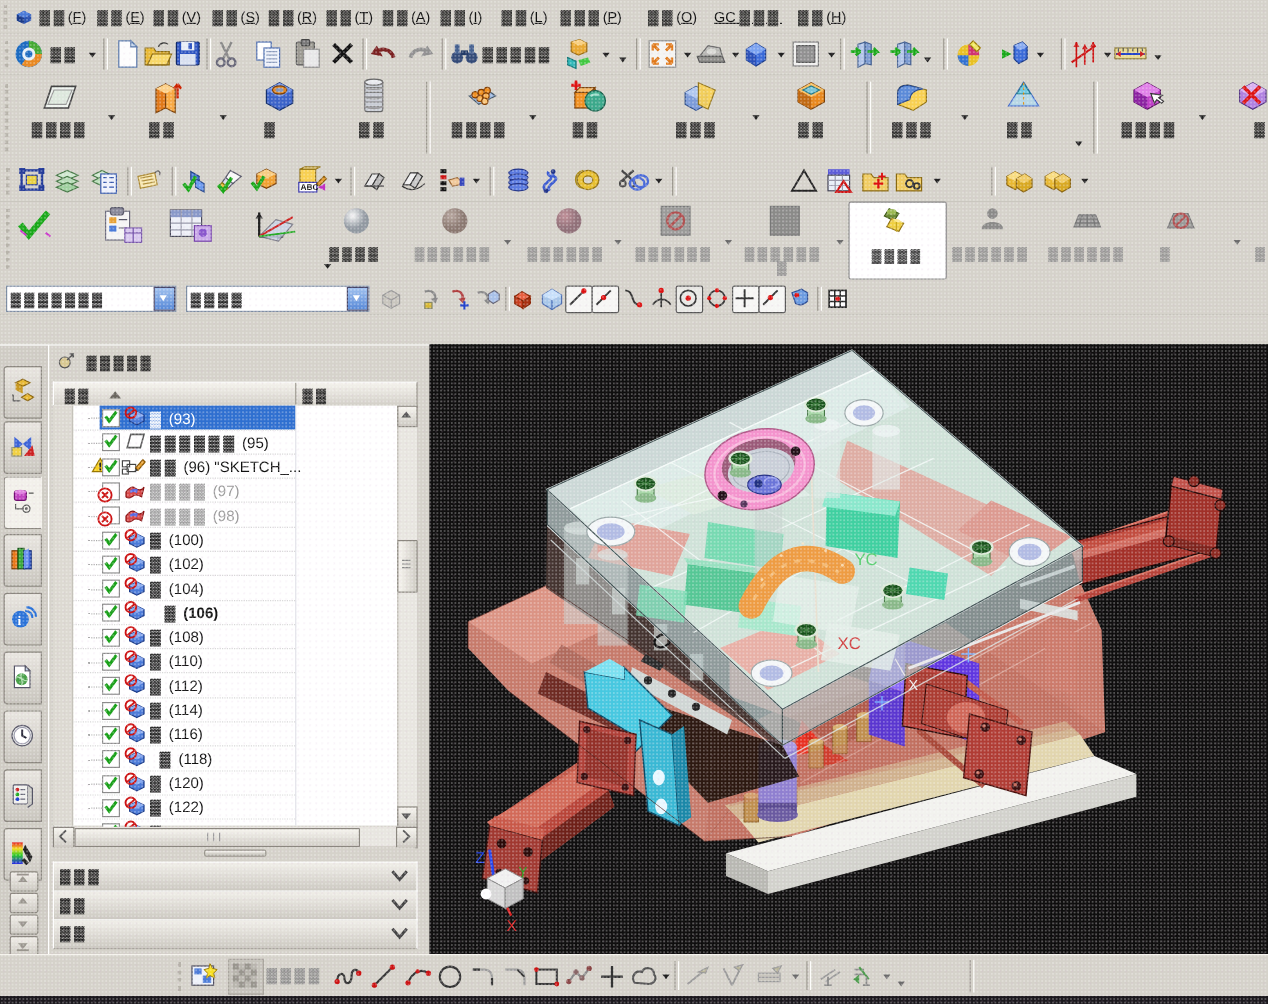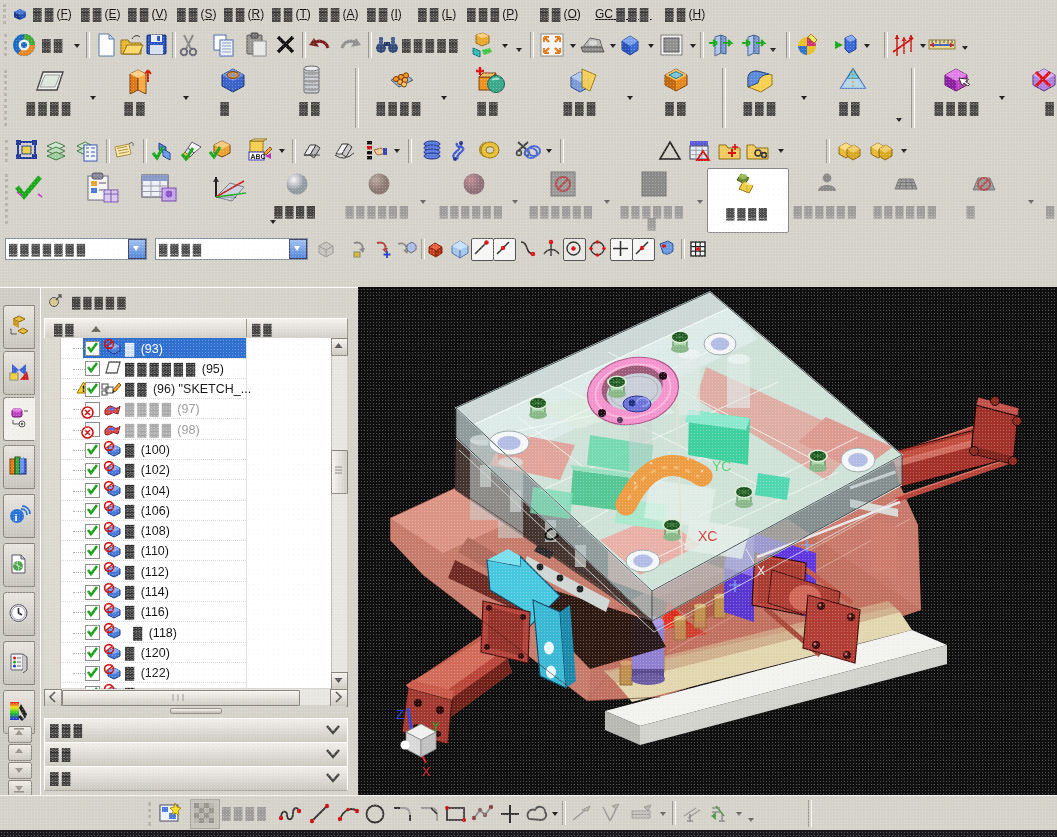--- a/index.html
+++ b/index.html
@@ -822,21 +822,21 @@
 <div class="abs" style="left:85px;top:503px;width:13px;height:13px;background:#fff;border:1px solid #8a8a8a;"></div>
 <svg style="left:85px;top:502px" width="15" height="15">
     <path d="M3 7 L6 11 L12 3" stroke="#18a018" stroke-width="2.6" fill="none"></path>
   </svg>
 <svg style="left:103px;top:501px" width="19" height="17">
     <path d="M5 7 L11 4 L17 7 L17 12 L11 15 L5 12 Z" fill="#4a7ad8" stroke="#1a3a88"></path>
     <path d="M5 7 L11 10 L17 7 L11 4 Z" fill="#88aaf0"></path>
     <circle cx="6" cy="5" r="4.4" fill="none" stroke="#cc1111" stroke-width="1.6"></circle>
     <path d="M3 7.5 L9 2.5" stroke="#cc1111" stroke-width="1.6"></path>
   </svg>
-<div class="abs" style="left:125px;top:504px;font-size:12.5px;color:#111;white-space:nowrap;"><span style="font-size:12.5px;letter-spacing:3.1px;color:#111;">▓</span> (106)</div>
+<div class="abs" style="left:137px;top:504px;font-size:12.5px;color:#111;white-space:nowrap;font-weight:bold;"><span style="font-size:12.5px;letter-spacing:3.1px;color:#111;">▓</span> (106)</div>
 <div class="abs" style="left:73px;top:531px;width:12px;height:1px;border-top:1px dotted #aaa;"></div>
 <div class="abs" style="left:61px;top:540px;width:185px;height:1px;border-top:1px dotted #d8d8d8;"></div>
 <div class="abs" style="left:85px;top:524px;width:13px;height:13px;background:#fff;border:1px solid #8a8a8a;"></div>
 <svg style="left:85px;top:523px" width="15" height="15">
     <path d="M3 7 L6 11 L12 3" stroke="#18a018" stroke-width="2.6" fill="none"></path>
   </svg>
 <svg style="left:103px;top:522px" width="19" height="17">
     <path d="M5 7 L11 4 L17 7 L17 12 L11 15 L5 12 Z" fill="#4a7ad8" stroke="#1a3a88"></path>
     <path d="M5 7 L11 10 L17 7 L11 4 Z" fill="#88aaf0"></path>
     <circle cx="6" cy="5" r="4.4" fill="none" stroke="#cc1111" stroke-width="1.6"></circle>

